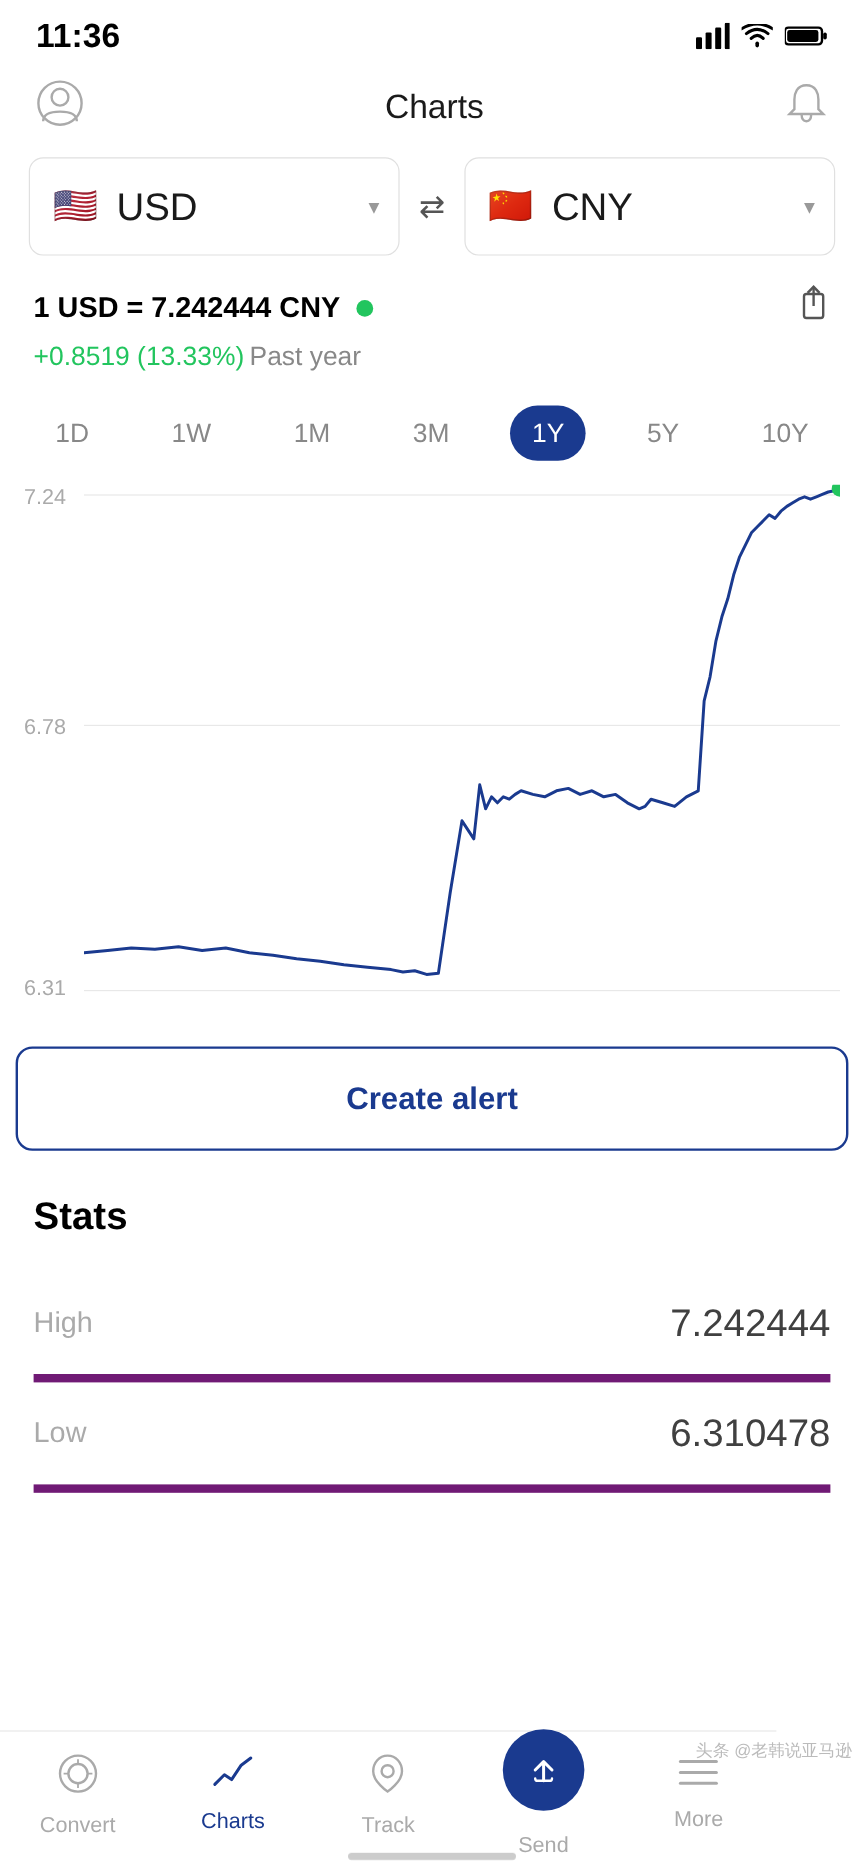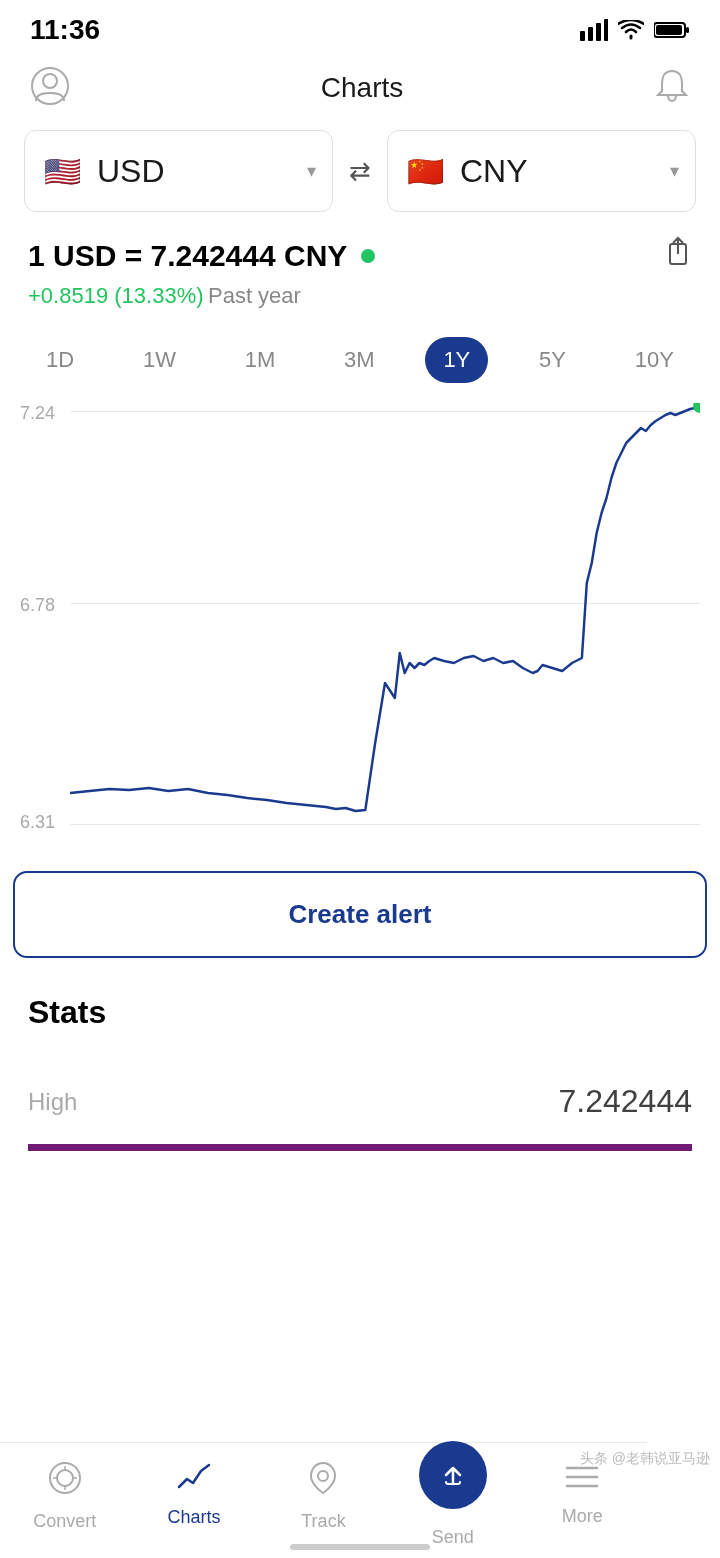--- a/index.html
+++ b/index.html
@@ -95,21 +95,21 @@
       padding: 0 28px;
       margin-bottom: 8px;
     }
     .rate-main {
       display: flex;
       align-items: center;
       gap: 14px;
       margin-bottom: 8px;
     }
     .rate-text {
-      font-size: 30px;
+      font-size: 24px;
       font-weight: 700;
       color: #000;
     }
     .rate-dot {
       width: 14px;
       height: 14px;
       background: #22c55e;
       border-radius: 50%;
     }
     .share-icon {
@@ -473,20 +473,24 @@
 <div class="alert-btn-wrap">
   <button class="alert-btn">Create alert</button>
 </div>
 
 <div class="stats-section">
   <div class="stats-title">Stats</div>
   <div class="stats-row">
     <span class="stats-label">High</span>
     <span class="stats-value">7.242444</span>
   </div>
+  <div class="stats-row">
+    <span class="stats-label">Low</span>
+    <span class="stats-value">6.310478</span>
+  </div>
 </div>
 
 <div class="bottom-nav">
   <div class="nav-item">
     <div class="nav-icon">
       <svg width="34" height="34" viewBox="0 0 34 34" fill="none">
         <circle cx="17" cy="17" r="15" stroke="#aaa" stroke-width="2"></circle>
         <circle cx="17" cy="17" r="8" stroke="#aaa" stroke-width="2"></circle>
         <path d="M17 9 L17 5 M17 25 L17 29 M9 17 L5 17 M25 17 L29 17" stroke="#aaa" stroke-width="1.5"></path>
       </svg>

